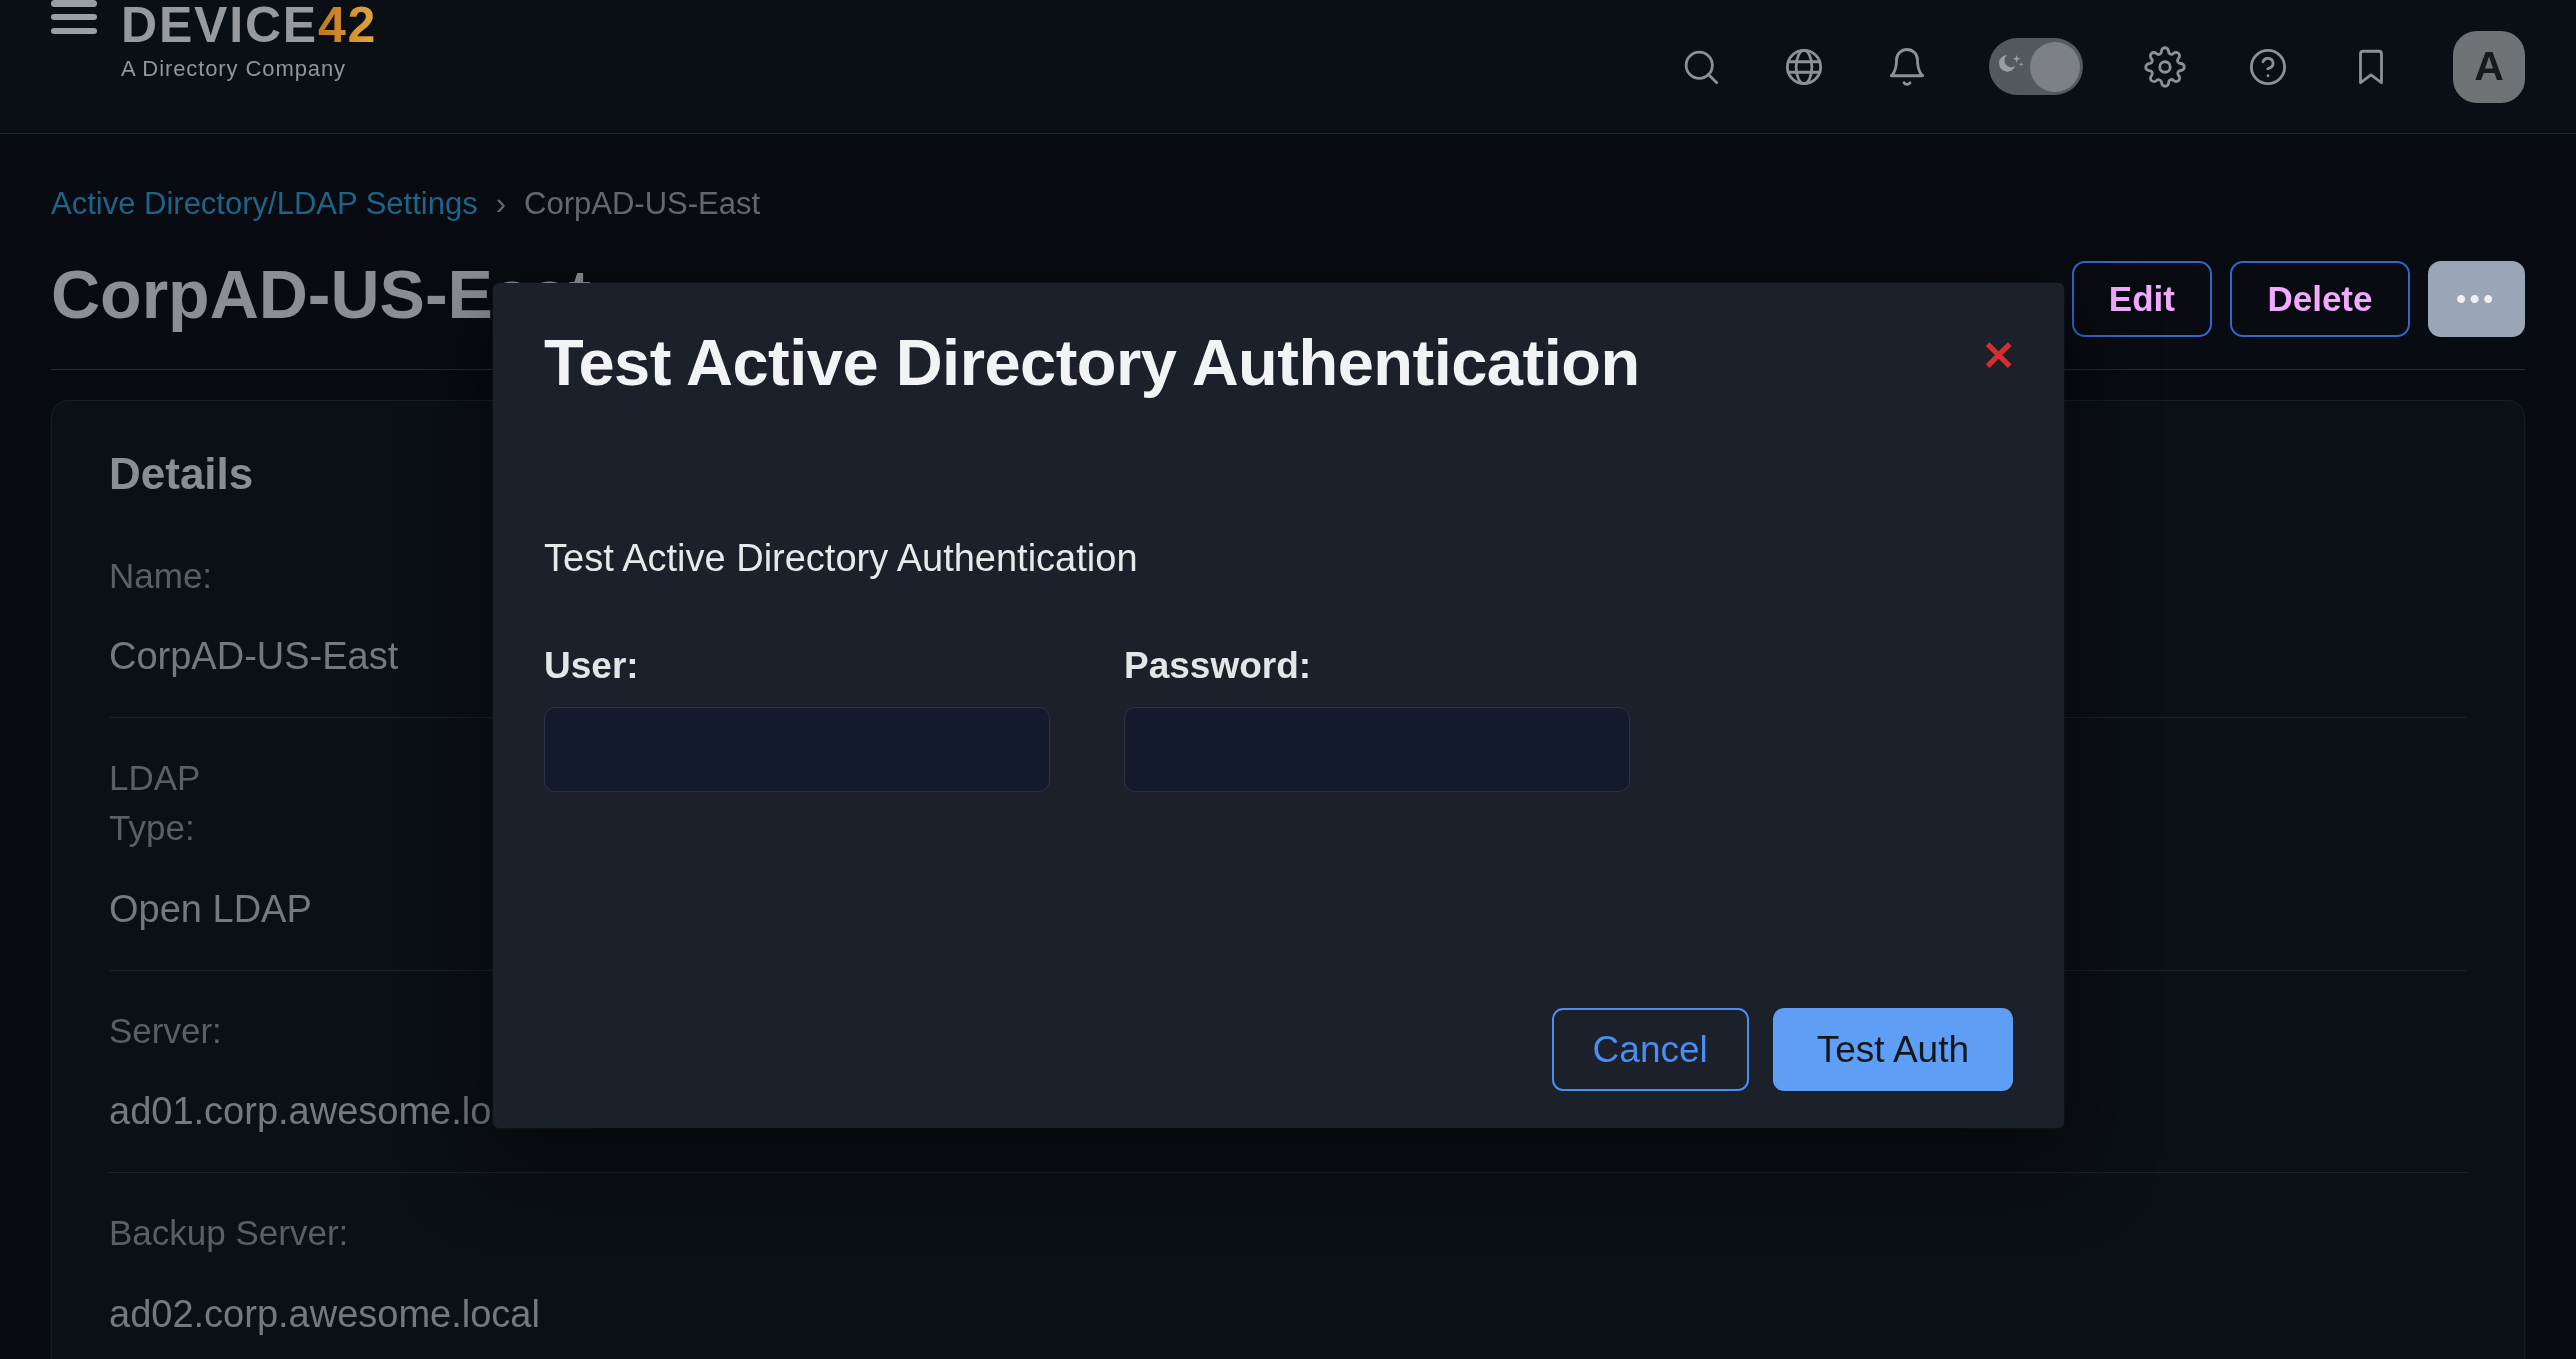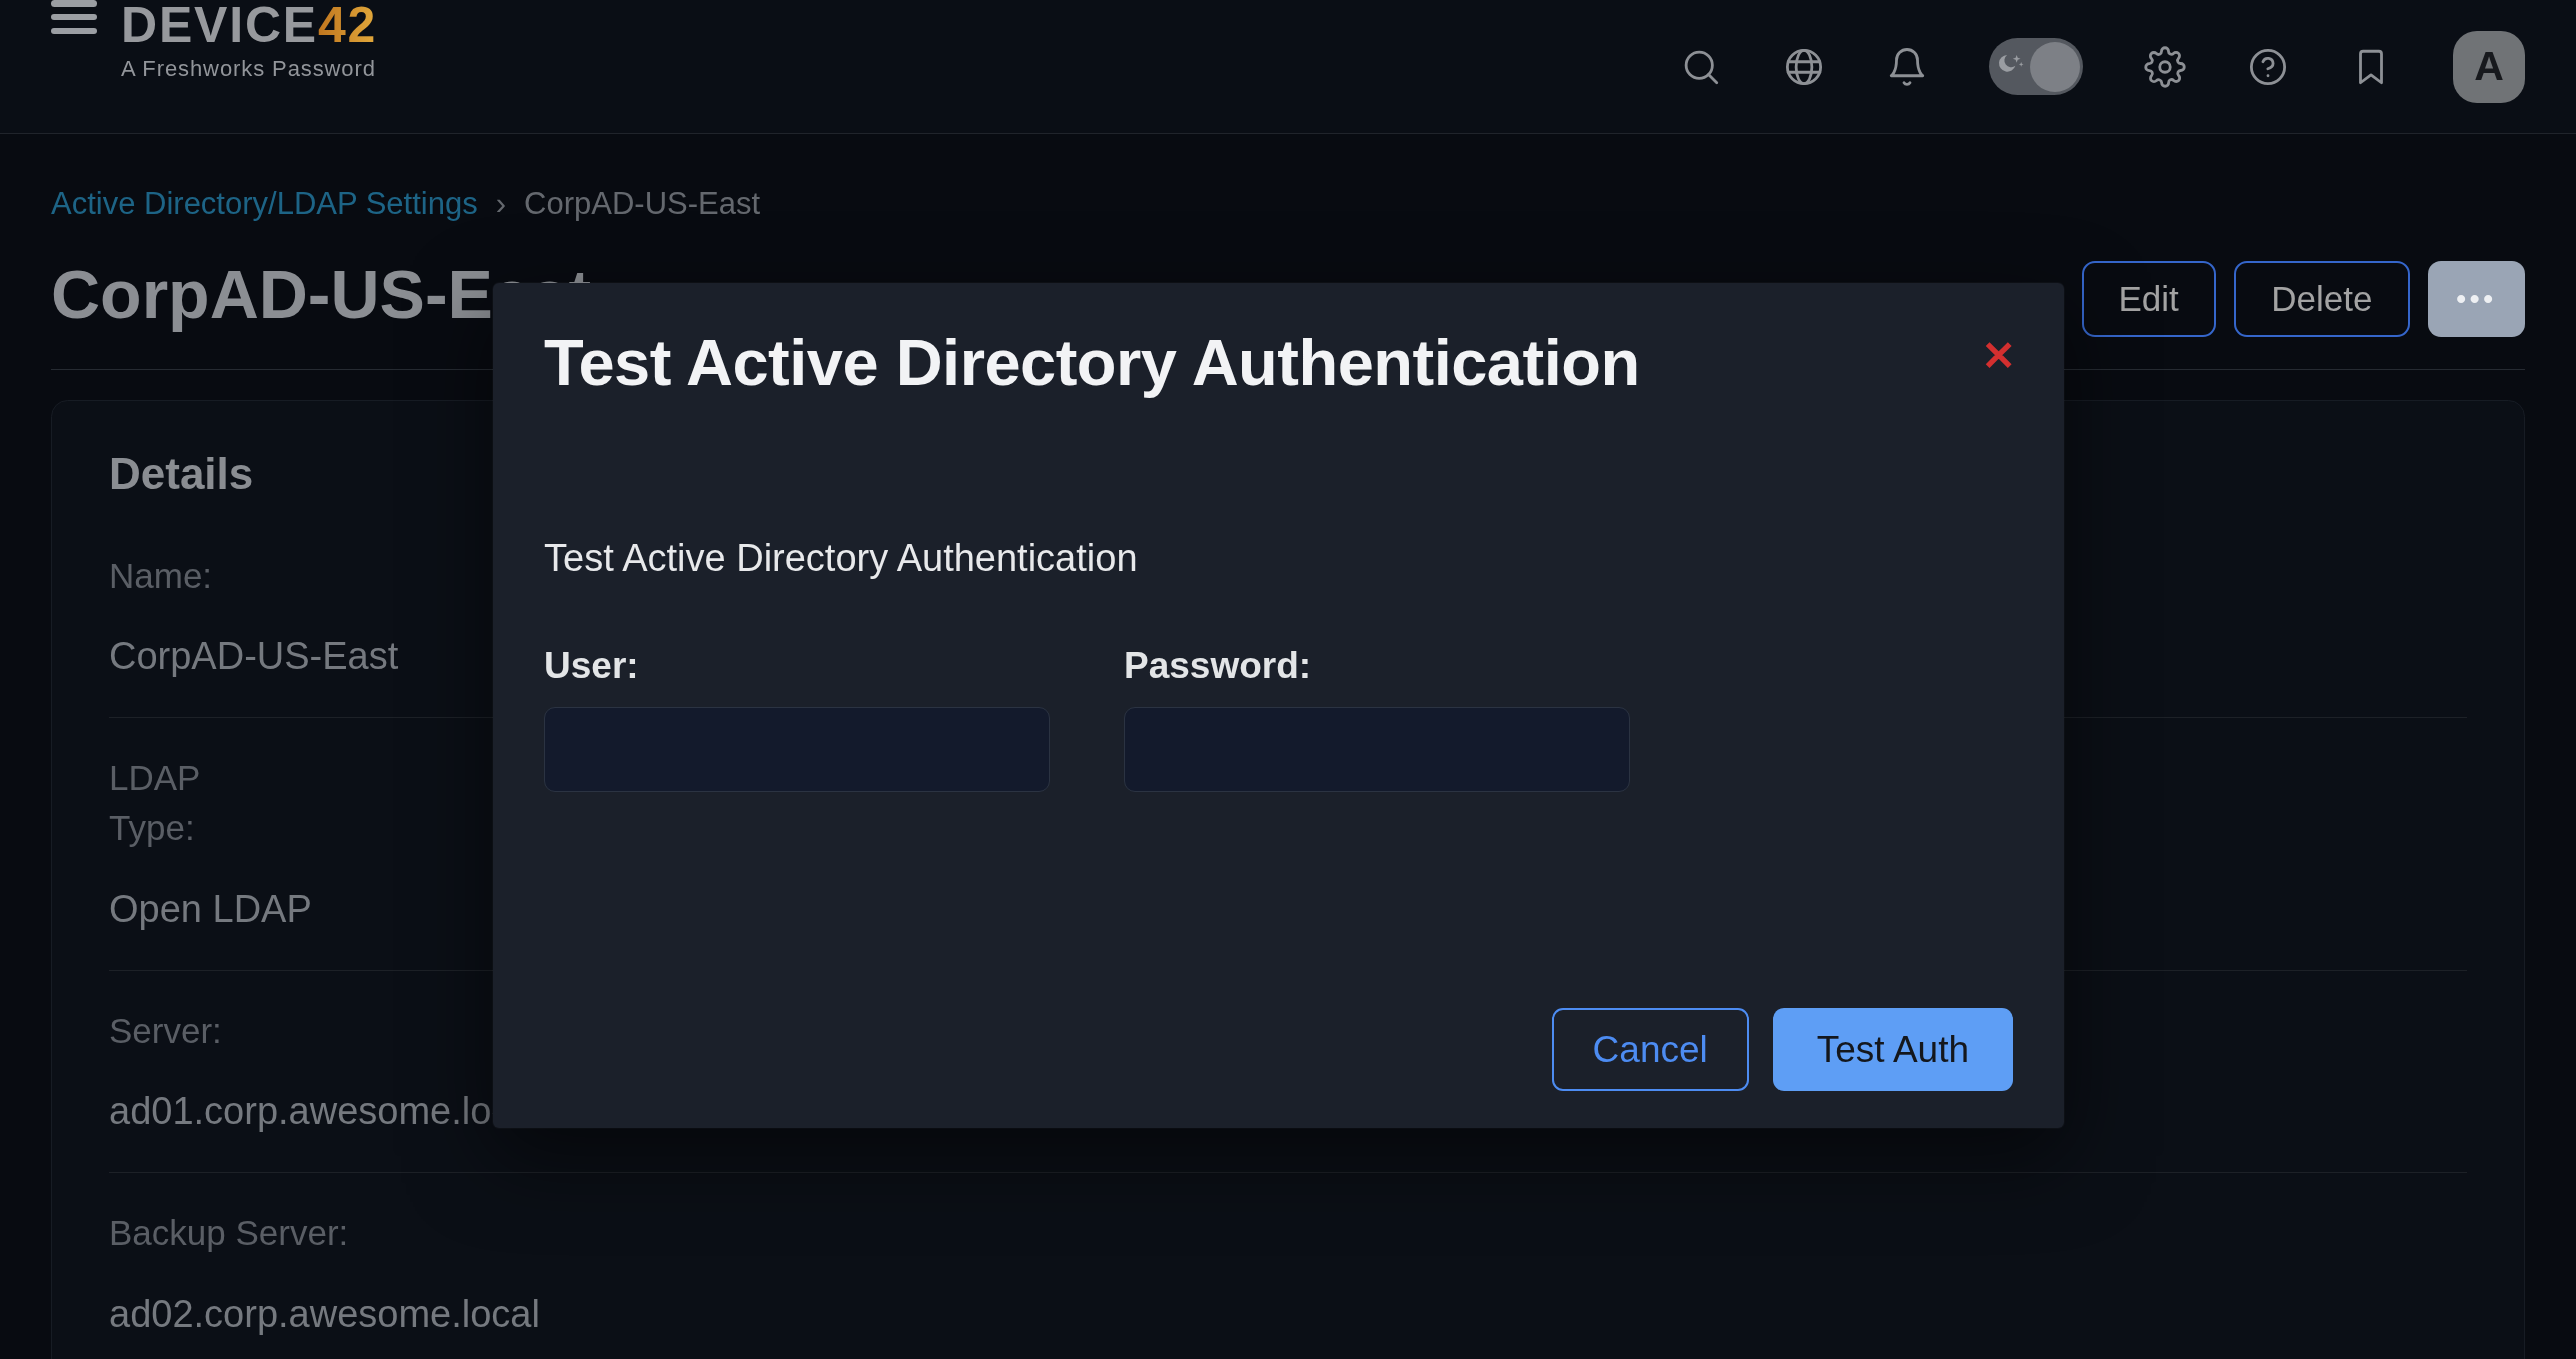--- a/index.html
+++ b/index.html
@@ -38,22 +38,22 @@
   
   .main { padding:0 51px; }
   .breadcrumb { margin-top:52px; font-size:31px; display:flex; gap:18px; align-items:baseline; }
   .breadcrumb a { color:#1d6486; text-decoration:none; cursor:pointer; }
   .breadcrumb .sep, .breadcrumb .current { color:#64686e; }
 
   .page-header { display:flex; align-items:flex-start; margin-top:33px; padding-bottom:32px; border-bottom:1.8px solid #262b32; }
   .page-title { font-size:68px; font-weight:700; color:#8b8e93; line-height:1.16; white-space:nowrap; }
   .page-actions { margin-left:auto; display:flex; gap:18.5px; margin-top:5.5px; flex-shrink:0; }
   .btn-outline {
-    height:76px; padding:0 35px; font-size:35px; font-weight:400; font-family:inherit;
-    color:#a3a3a3; background:transparent; border:2.8px solid #3566cb; border-radius:13px; cursor:pointer;
+    height:76px; padding:0 35px; font-size:35px; font-weight:700; font-family:inherit;
+    color:#f0abfc; background:transparent; border:2.8px solid #3566cb; border-radius:13px; cursor:pointer;
   }
   .btn-more {
     width:97px; height:76px; background:#9aa5b5; border:none; border-radius:13px; cursor:pointer;
     color:#eef0f3; font-size:28px; letter-spacing:3.7px; font-weight:700; line-height:76px;
   }
 
   .details-card {
     margin-top:30.5px; background:#0b0f16; border:1.8px solid #171c24; border-radius:16.6px;
     padding:48px 57px; height:1293px;
   }
@@ -100,21 +100,21 @@
 <body>
 
 <div class="topbar">
   <button class="hamburger" aria-label="menu">
     <span></span>
       <span></span>
       <span></span>
   </button>
   <div class="logo">
     <div class="logo-line"><span>DEVICE</span><span class="logo-accent">42</span></div>
-    <div class="logo-tagline">A Freshworks Password</div>
+    <div class="logo-tagline">A Directory Company</div>
   </div>
   <div class="topbar-right">
     <button class="icon-btn" aria-label="search">
       <svg viewBox="0 0 24 24">
           <circle cx="11" cy="11" r="7.5"></circle>
           <line x1="21" y1="21" x2="16.3" y2="16.3"></line>
         </svg>
     </button>
     <button class="icon-btn" aria-label="language">
       <svg viewBox="0 0 24 24">

